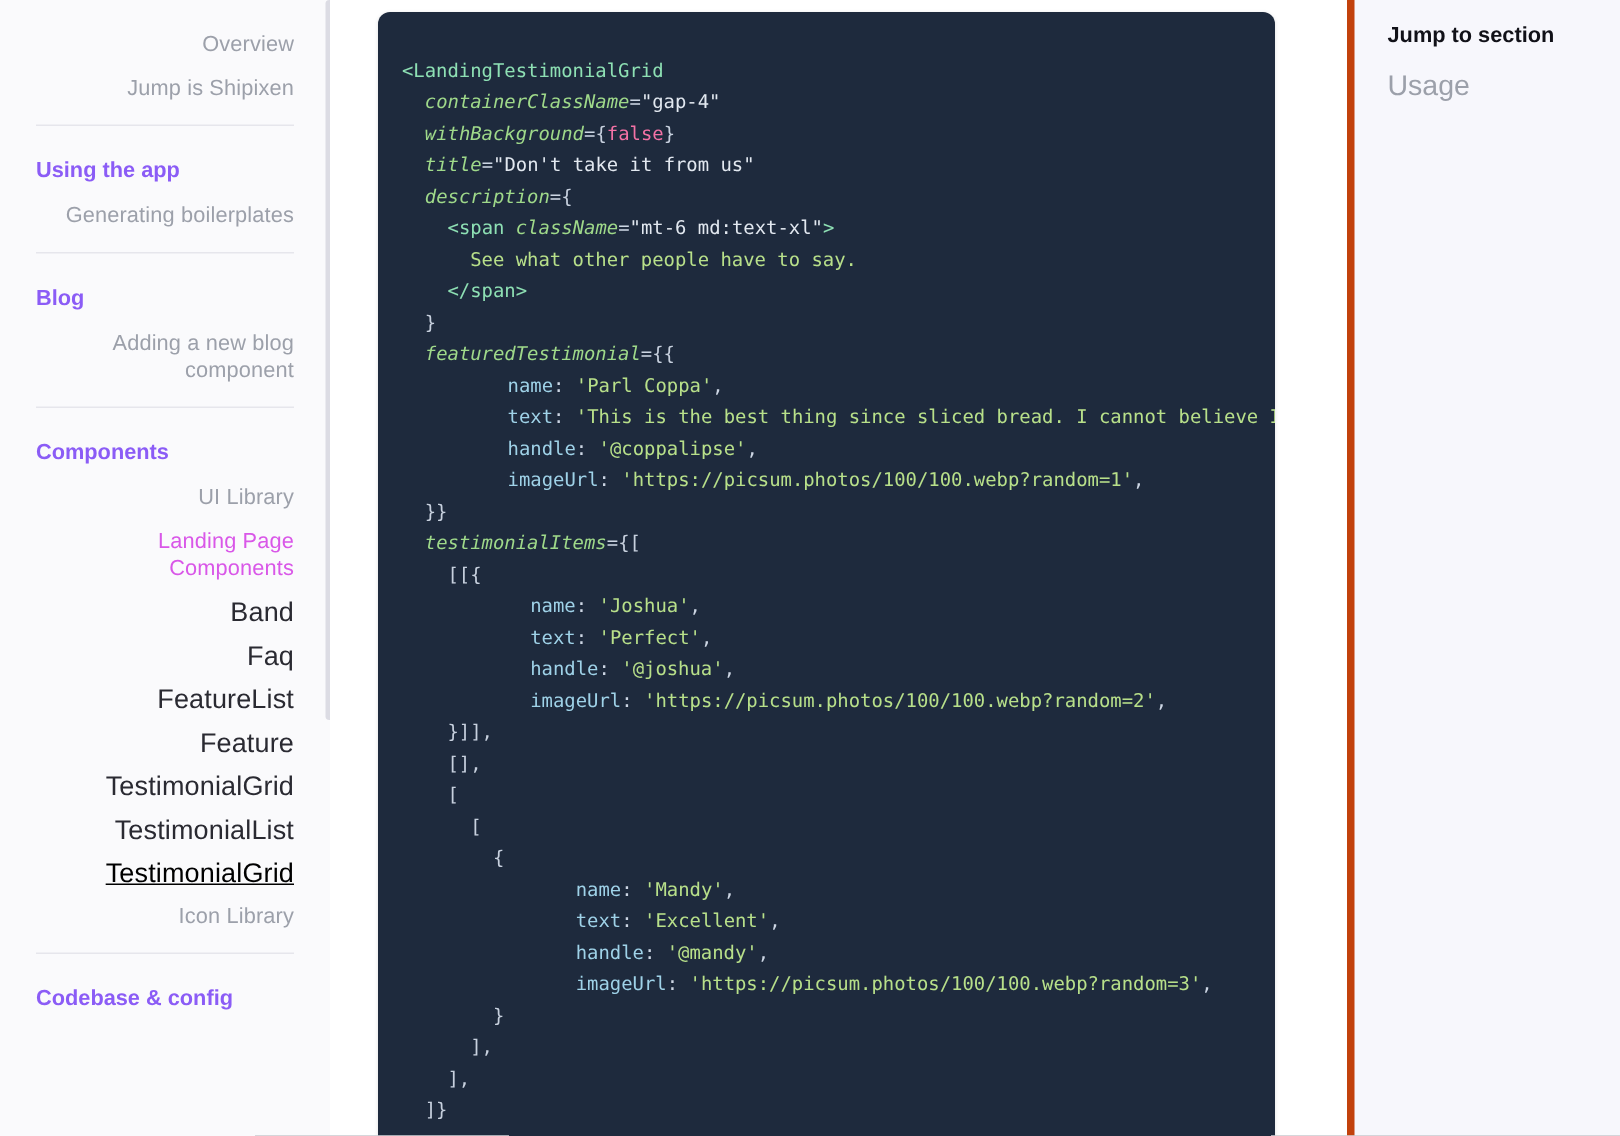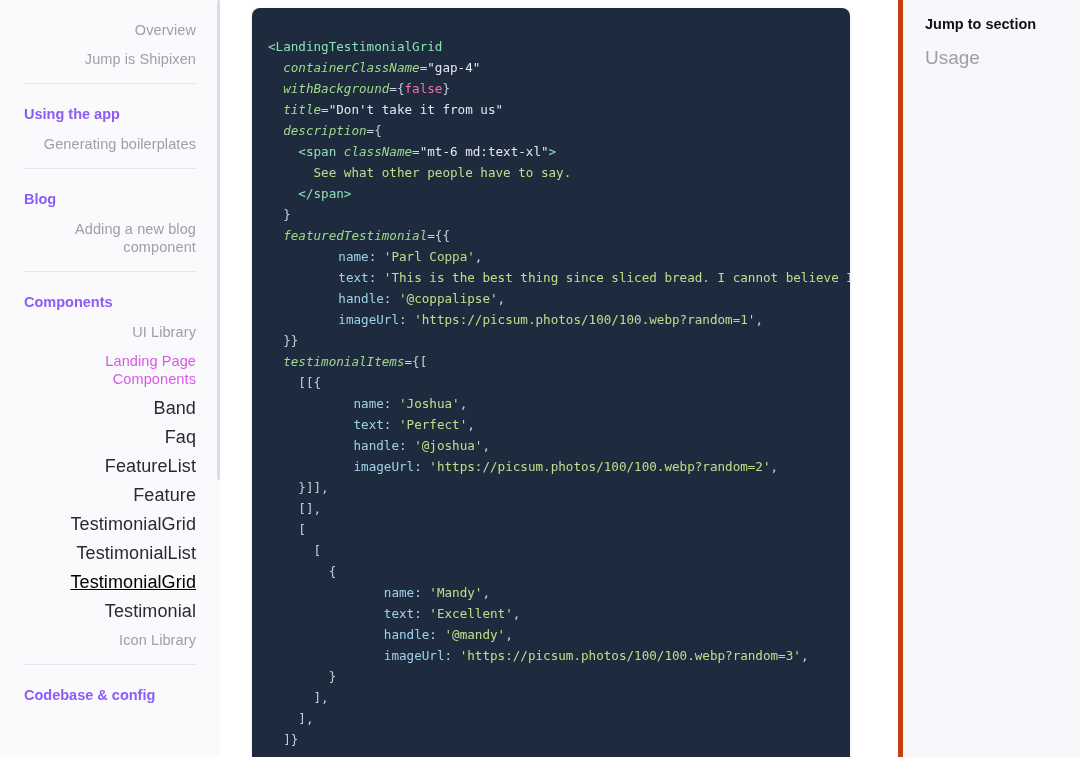--- a/index.html
+++ b/index.html
@@ -141,21 +141,20 @@
         <div class="nav-head">Components</div>
         <a class="nav-link">UI Library</a>
         <a class="nav-link accent">Landing Page Components</a>
         <a class="nav-link sub">Band</a>
         <a class="nav-link sub">Faq</a>
         <a class="nav-link sub">FeatureList</a>
         <a class="nav-link sub">Feature</a>
         <a class="nav-link sub">TestimonialGrid</a>
         <a class="nav-link sub">TestimonialList</a>
         <a class="nav-link sub accent">TestimonialGrid</a>
-        <a class="nav-link sub">Testimonial</a>
         <a class="nav-link">Icon Library</a>
         <div class="nav-div"></div>
         <div class="nav-head">Codebase &amp; config</div>
       </div>
     <div class="sb-track">
       <div class="sb-thumb"></div>
     </div>
   </nav>
 
   <main class="main">

